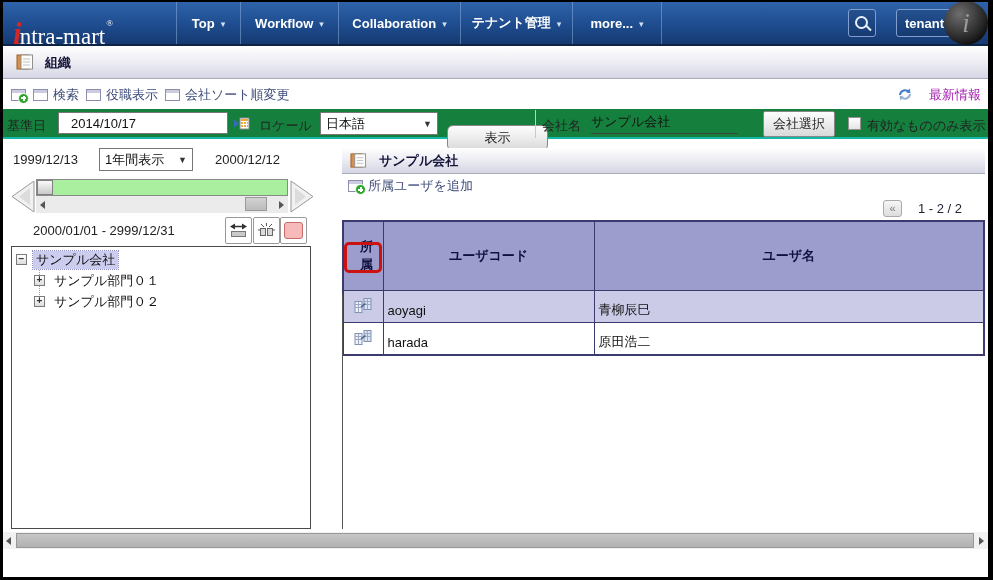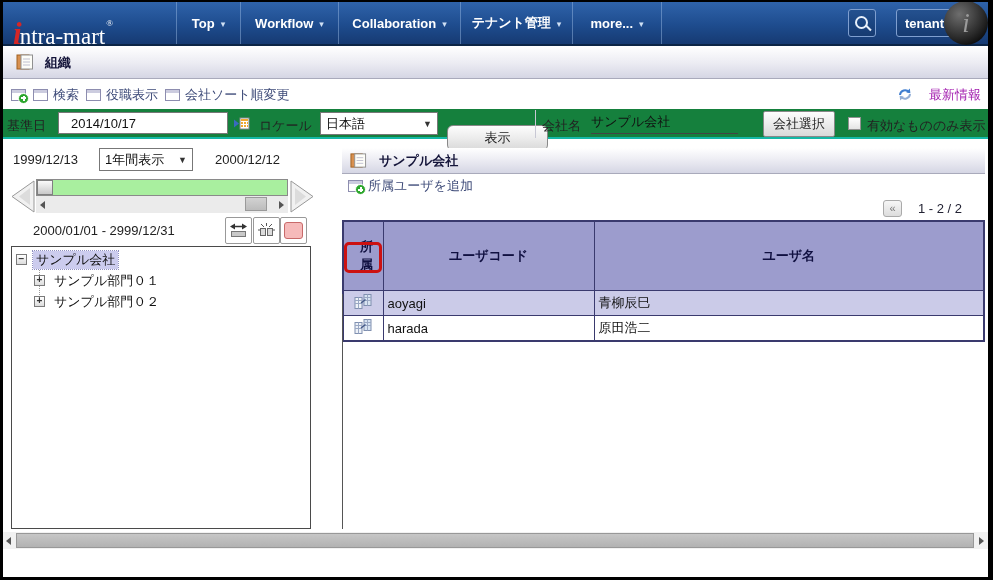--- a/index.html
+++ b/index.html
@@ -114,21 +114,21 @@
   .action-row{position:absolute;left:339px;top:172px;width:643px;height:24px;display:flex;align-items:center;padding-left:6px;box-sizing:border-box;}
   .prev-btn{position:absolute;left:880px;top:198px;width:19px;height:17px;box-sizing:border-box;
             border:1px solid #aaa;border-radius:3px;background:linear-gradient(#f6f6f6,#ddd);
             color:#777;font-size:11px;line-height:14px;text-align:center;cursor:default;}
   .page-info{position:absolute;left:915px;top:199px;font-size:13px;color:#223;}
 
   table.user-table{position:absolute;left:339px;top:218px;width:643px;border-collapse:collapse;
                    border:2px solid #3a3a6e;table-layout:fixed;}
   .user-table th{background:#9c9ccd;border:1px solid #3a3a6e;font-size:13px;font-weight:bold;
                  color:#101040;height:20px;padding:16px;text-align:center;}
-  .user-table td{border:1px solid #3a3a6e;font-size:13px;color:#111;height:24px;padding:0 0 0 4px;overflow:hidden;}
+  .user-table td{border:1px solid #3a3a6e;font-size:13px;color:#111;height:24px;padding:7px 0 0 4px;overflow:hidden;}
   .row-hl td{background:#cbcbe8;}
   .cell-icon{text-align:center;padding:0 !important;}
   .red-annotation{position:absolute;left:341px;top:240px;width:32px;height:25px;
                   border:3px solid #cc1111;border-radius:5px;z-index:5;pointer-events:none;}
   .panel-edge{position:absolute;left:339px;top:292px;width:1px;height:235px;background:#555;}
 
   
   .h-scroll{position:absolute;left:0;top:530px;width:985px;height:17px;background:#f1f1f1;cursor:pointer;}
   .h-thumb{position:absolute;left:13px;top:1px;width:958px;height:15px;box-sizing:border-box;
            background:linear-gradient(#c6c6c6,#b2b2b2);border:1px solid #989898;cursor:pointer;}

